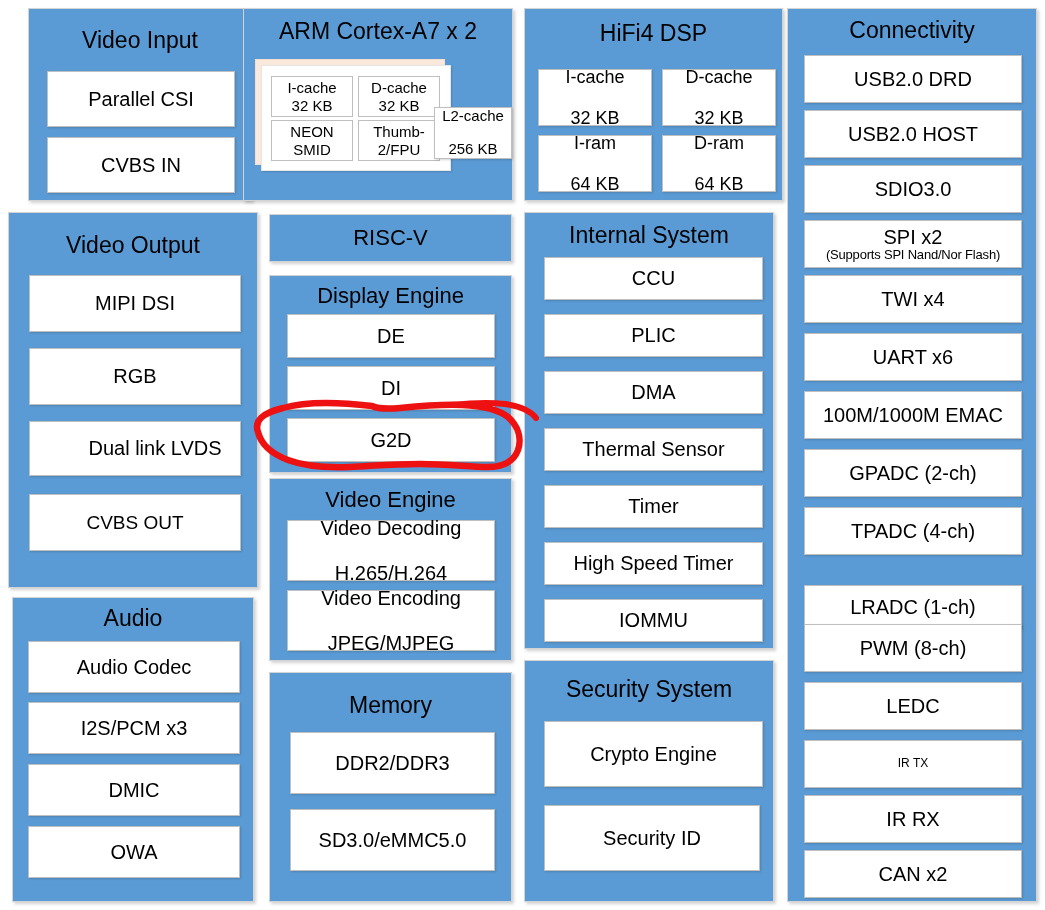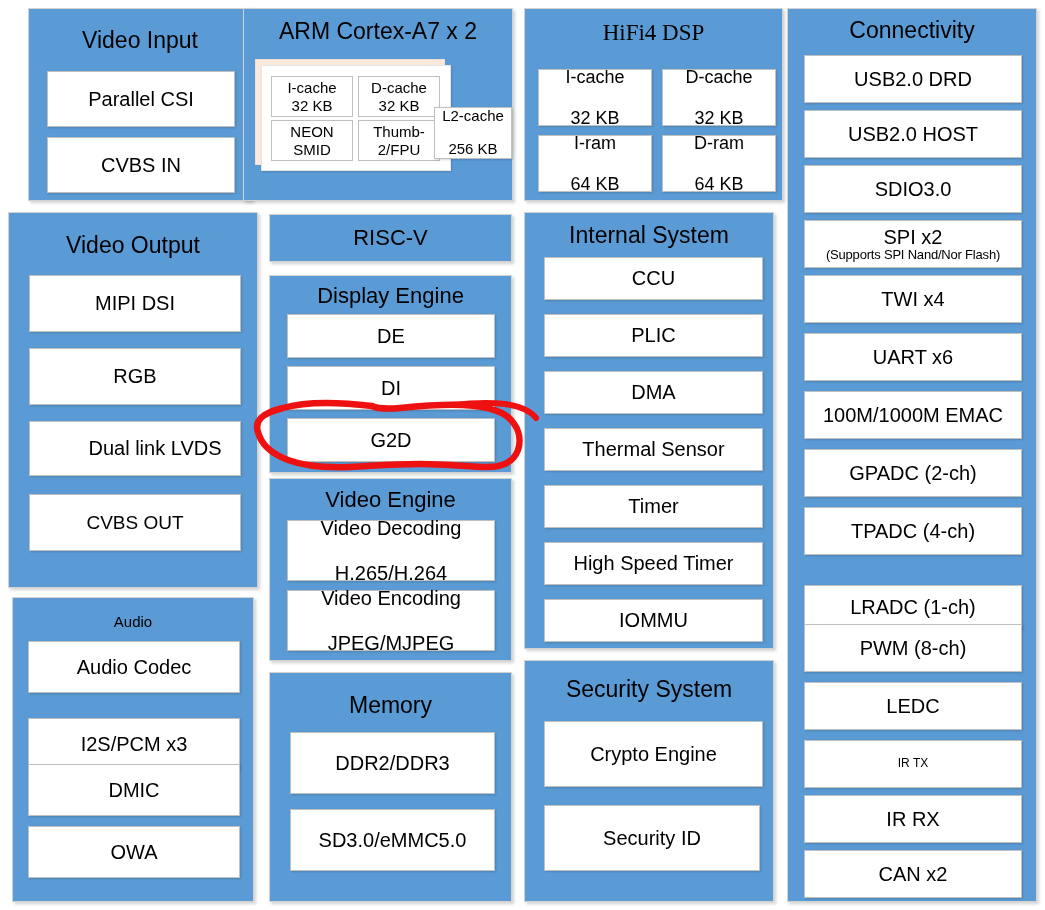--- a/index.html
+++ b/index.html
@@ -86,21 +86,21 @@
         <span><span>Thumb-</span><br><span>2/FPU</span></span>
       </div>
     </div>
 
     <div class="leaf" style="left:190px;top:98px;width:78px;height:52px;font-size:15px;">
       <span><span>L2-cache</span><br><span>256 KB</span></span>
     </div>
   </div>
 
   <div class="grp" style="left:524px;top:8px;width:259px;height:193px;">
-    <div class="grp-title" style="position:absolute;left:0;top:12px;width:100%;font-size:23px;font-family:Liberation Serif, serif;">HiFi4 DSP</div>
+    <div class="grp-title" style="position:absolute;left:0;top:12px;width:100%;font-size:23px;">HiFi4 DSP</div>
     <div class="leaf" style="left:13px;top:60px;width:114px;height:57px;font-size:18px;">
       <span><span>I-cache</span><br><span>32 KB</span></span>
     </div>
     <div class="leaf" style="left:137px;top:60px;width:114px;height:57px;font-size:18px;">
       <span><span>D-cache</span><br><span>32 KB</span></span>
     </div>
     <div class="leaf" style="left:13px;top:126px;width:114px;height:57px;font-size:18px;">
       <span><span>I-ram</span><br><span>64 KB</span></span>
     </div>
     <div class="leaf" style="left:137px;top:126px;width:114px;height:57px;font-size:18px;">
@@ -169,25 +169,25 @@
       </div>
     <div class="leaf" style="left:20px;top:208px;width:212px;height:55px;font-size:20px;padding-left:40px;">
       <span>Dual link LVDS</span>
       </div>
     <div class="leaf" style="left:20px;top:281px;width:212px;height:57px;font-size:19px;">
       <span>CVBS OUT</span>
       </div>
   </div>
 
   <div class="grp" style="left:12px;top:597px;width:242px;height:305px;">
-    <div class="grp-title" style="position:absolute;left:0;top:8px;width:100%;font-size:15px;margin-top:8px;">Audio</div>
+    <div class="grp-title" style="position:absolute;left:0;top:8px;width:100%;font-size:23px;">Audio</div>
     <div class="leaf" style="left:15px;top:43px;width:212px;height:52px;font-size:20px;">
       <span>Audio Codec</span>
       </div>
-    <div class="leaf" style="left:15px;top:104px;width:212px;height:52px;font-size:20px;margin-top:16px;">
+    <div class="leaf" style="left:15px;top:104px;width:212px;height:52px;font-size:20px;">
       <span>I2S/PCM x3</span>
       </div>
     <div class="leaf" style="left:15px;top:166px;width:212px;height:52px;font-size:20px;">
       <span>DMIC</span>
       </div>
     <div class="leaf" style="left:15px;top:228px;width:212px;height:52px;font-size:20px;">
       <span>OWA</span>
       </div>
   </div>
 

